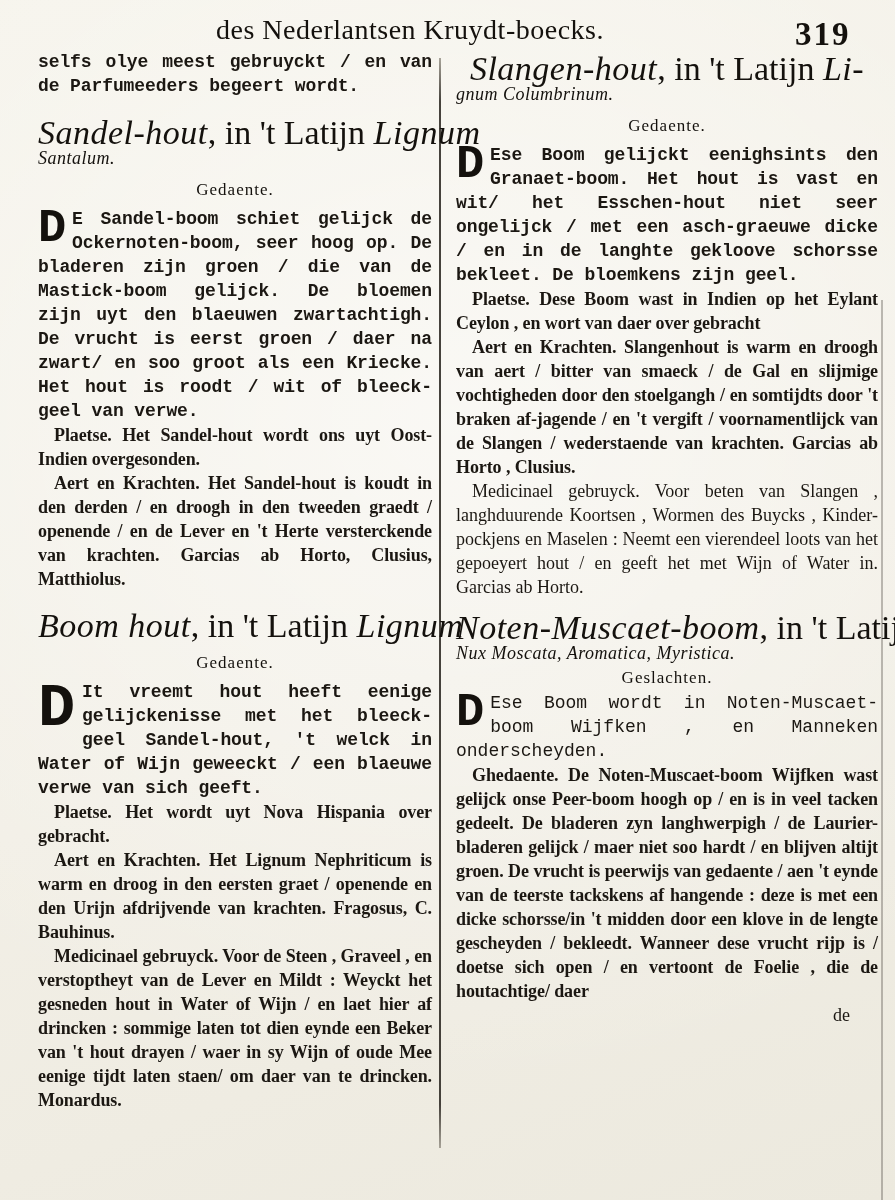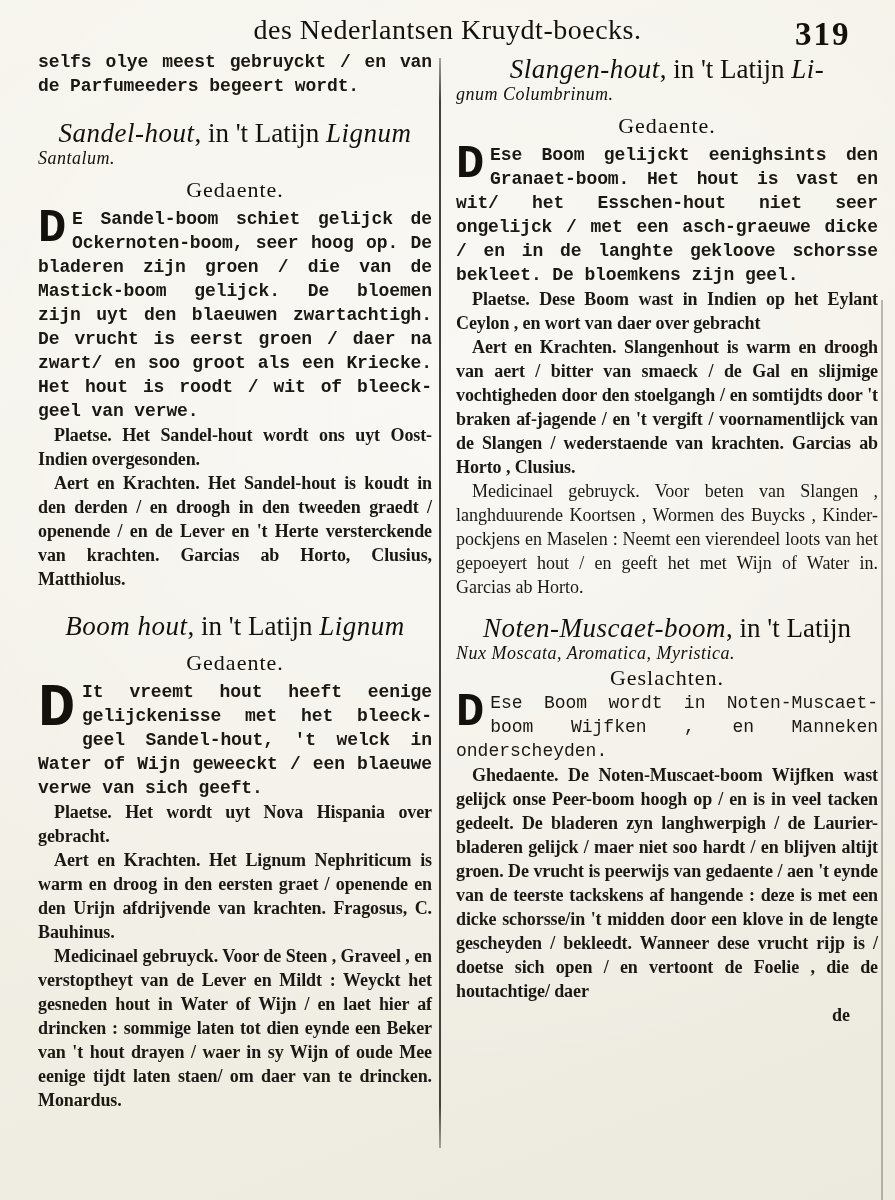--- a/index.html
+++ b/index.html
@@ -19,57 +19,57 @@
   .divider{
     position:absolute;left:439px;top:58px;width:2px;height:1090px;
     background:linear-gradient(#9a958a,#26221c 4%,#26221c 96%,#9a958a);
     opacity:.85;
   }
   .edge-rule{
     position:absolute;right:12px;top:300px;width:2px;height:900px;
     background:#4a463e;opacity:.35;
   }
   .header-title{
-    position:absolute;left:0;top:14px;width:895px;text-align:center;
+    position:absolute;left:0;top:14px;width:820px;text-align:center;
     font-size:28px;letter-spacing:.5px;color:#14110d;
   }
   .page-num{
     position:absolute;left:795px;top:16px;
     font-size:33px;font-weight:bold;letter-spacing:2px;color:#14110d;
   }
   .col{position:absolute;}
   .col-left{left:38px;top:50px;width:394px;}
   .col-right{left:456px;top:54px;width:422px;}
   .para{
     margin:0;font-size:18px;line-height:24px;text-align:justify;
     text-indent:16px;color:#1b1712;
   }
   .para.heavy{font-weight:bold;letter-spacing:-0.1px;}
   .para.nodent{text-indent:0;font-family:Liberation Mono, monospace;}
   .sec-heading{
-    margin:20px 0 0 0;text-align:center;font-size:27px;line-height:30px;
+    margin:20px 0 0 0;text-align:center;font-size:34px;line-height:30px;
     color:#14110d;white-space:nowrap;
   }
   .sec-heading .it{font-style:italic;letter-spacing:.5px;}
   .sec-heading .rm{font-style:normal;}
   .sec-subtitle{
     text-align:left;font-style:italic;font-size:18px;line-height:20px;
     margin:0 0 2px 0;color:#14110d;letter-spacing:.5px;
   }
   .sec-subheading{
-    text-align:center;font-size:22px;line-height:22px;margin:11px 0 6px 0;
+    text-align:center;font-size:17px;line-height:22px;margin:11px 0 6px 0;
     letter-spacing:1px;color:#14110d;
   }
   .dropcap{
     float:left;font-weight:bold;font-size:47px;line-height:40px;
     padding:2px 6px 0 0;color:#14110d;
   }
   .dropcap.dc3{font-size:62px;line-height:54px;padding-right:7px;}
   .catchword{
-    text-align:right;font-weight:bold;font-size:18px;line-height:24px;
+    text-align:right;font-weight:normal;font-size:18px;line-height:24px;
     padding-right:28px;color:#1b1712;
   }
   .mt-s{margin-top:0;}
 </style>
 </head>
 <body>
 
 <div class="page">
 
   <div class="header-title">des Nederlantsen Kruydt-boecks.</div>

